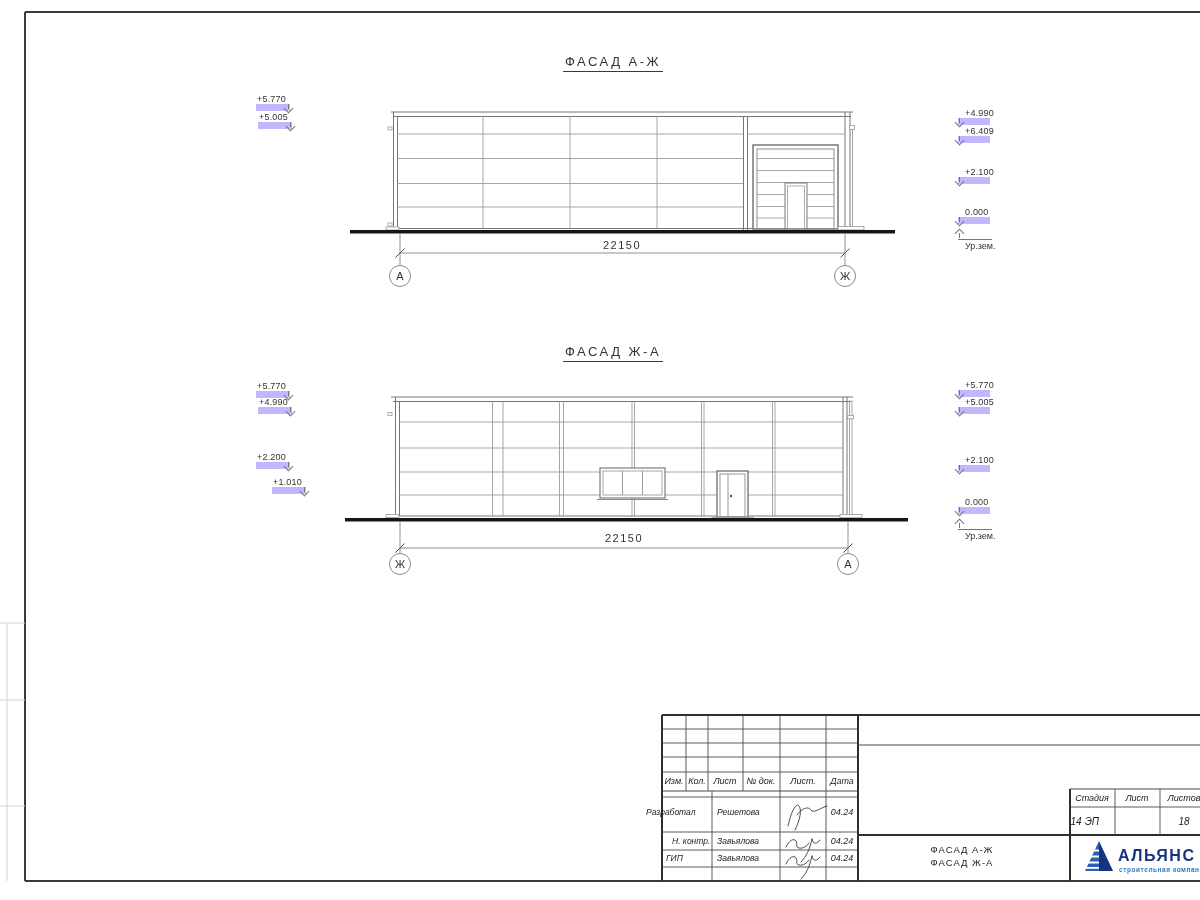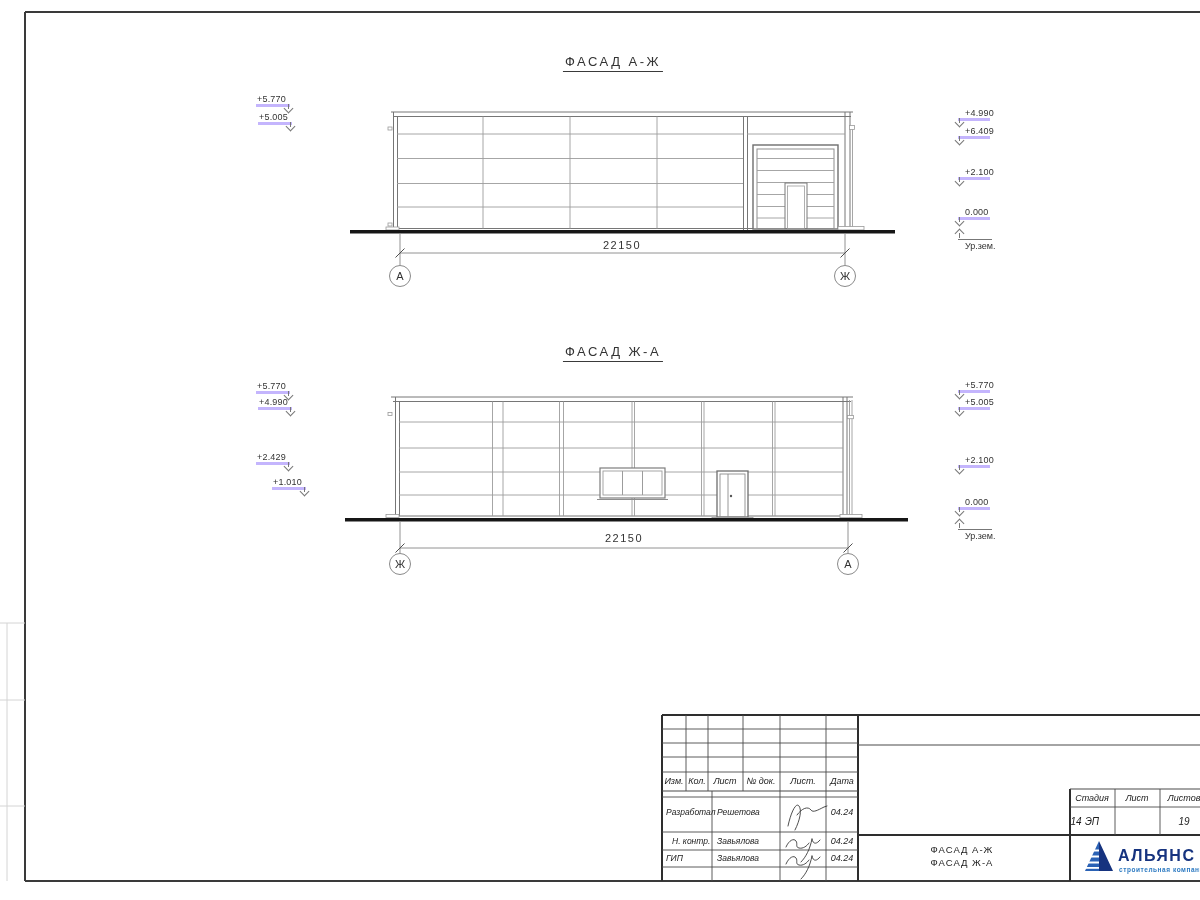--- a/index.html
+++ b/index.html
@@ -13,21 +13,21 @@
   .txt { position:absolute; color:#2f2f2f; white-space:nowrap; }
   .fac-title { font-size:13px; letter-spacing:2.5px; transform:translateX(-50%);
                border-bottom:1px solid #3a3a3a; padding:0 2px 2px 2px; color:#333; }
   .dim-label { font-size:11px; letter-spacing:1.5px; transform:translateX(-50%); color:#333; }
 
   .axis-bubble { position:absolute; width:22px; height:22px; box-sizing:border-box;
     border:1px solid #8a8a8a; border-radius:50%; background:#fff;
     display:flex; align-items:center; justify-content:center;
     font-size:11px; color:#333; }
 
-  .mark { position:absolute; height:12px; border-bottom:3px solid #c4b5fd; }
+  .mark { position:absolute; height:12px; border-bottom:7px solid #c4b5fd; }
   .mark .mval { position:absolute; bottom:0px; font-size:9px; letter-spacing:0.2px; color:#333; }
   .mark-l .mval { left:1px; }
   .mark-r .mval { left:7px; }
   .arr  { position:absolute; width:9px; height:9px; }
   .arr::before { content:""; position:absolute; left:4px; top:0; width:1px; height:5px; background:#777; }
   .arr::after  { content:""; position:absolute; left:1px; top:1px; width:6px; height:6px;
                  border-left:1px solid #777; border-bottom:1px solid #777; transform:rotate(-45deg); }
   .mark-l .arr { right:-3px; top:11.5px; }
   .mark-r .arr { left:-3px;  top:11.5px; }
 
@@ -294,21 +294,21 @@
 
   <div class="mark mark-l" style="left:256px;top:379px;width:34px">
     <span class="mval">+5.770</span>
     <span class="arr"></span>
   </div>
   <div class="mark mark-l" style="left:258px;top:395px;width:34px">
     <span class="mval">+4.990</span>
     <span class="arr"></span>
   </div>
   <div class="mark mark-l" style="left:256px;top:450px;width:34px">
-    <span class="mval">+2.429</span>
+    <span class="mval">+2.200</span>
     <span class="arr"></span>
   </div>
   <div class="mark mark-l" style="left:272px;top:475px;width:34px">
     <span class="mval">+1.010</span>
     <span class="arr"></span>
   </div>
 
   <div class="mark mark-r" style="left:958px;top:378px;width:32px">
     <span class="mval">+5.770</span>
     <span class="arr"></span>
@@ -333,41 +333,41 @@
 </div>
 
 <div>
   <div class="tb c" style="left:674px;top:781px">Изм.</div>
   <div class="tb c" style="left:697px;top:781px">Кол.</div>
   <div class="tb c" style="left:725px;top:781px">Лист</div>
   <div class="tb c" style="left:761px;top:781px">№ док.</div>
   <div class="tb c" style="left:803px;top:781px">Лист.</div>
   <div class="tb c" style="left:842px;top:781px">Дата</div>
 
-  <div class="tb tb-sm ml" style="left:666px;top:812px">Разработал</div>
+  <div class="tb tb-sm ml" style="left:646px;top:812px">Разработал</div>
   <div class="tb tb-sm ml" style="left:717px;top:812px">Решетова</div>
   <div class="tb c" style="left:842px;top:812px">04.24</div>
 
   <div class="tb tb-sm ml" style="left:672px;top:841px">Н. контр.</div>
   <div class="tb tb-sm ml" style="left:717px;top:841px">Завьялова</div>
   <div class="tb c" style="left:842px;top:841px">04.24</div>
 
   <div class="tb tb-sm ml" style="left:666px;top:858px">ГИП</div>
   <div class="tb tb-sm ml" style="left:717px;top:858px">Завьялова</div>
   <div class="tb c" style="left:842px;top:858px">04.24</div>
 
   <div class="dn" style="left:962px;top:849px">ФАСАД А-Ж</div>
   <div class="dn" style="left:962px;top:862px">ФАСАД Ж-А</div>
 
   <div class="tb c" style="left:1092px;top:798px">Стадия</div>
   <div class="tb c" style="left:1137px;top:798px">Лист</div>
   <div class="tb c" style="left:1184px;top:798px">Листов</div>
   <div class="tb c stage-val" style="left:1092px;top:821px">ЭП</div>
   <div class="tb c stage-val" style="left:1076px;top:821px">14</div>
-  <div class="tb c stage-val" style="left:1184px;top:821px">19</div>
+  <div class="tb c stage-val" style="left:1184px;top:821px">18</div>
 
   <div>
     <div class="logo-name" style="left:1118px;top:847px">АЛЬЯНС</div>
     <div class="logo-tag" style="left:1119px;top:866px">строительная компания</div>
   </div>
 </div>
 
 </div>
 
 </body></html>

